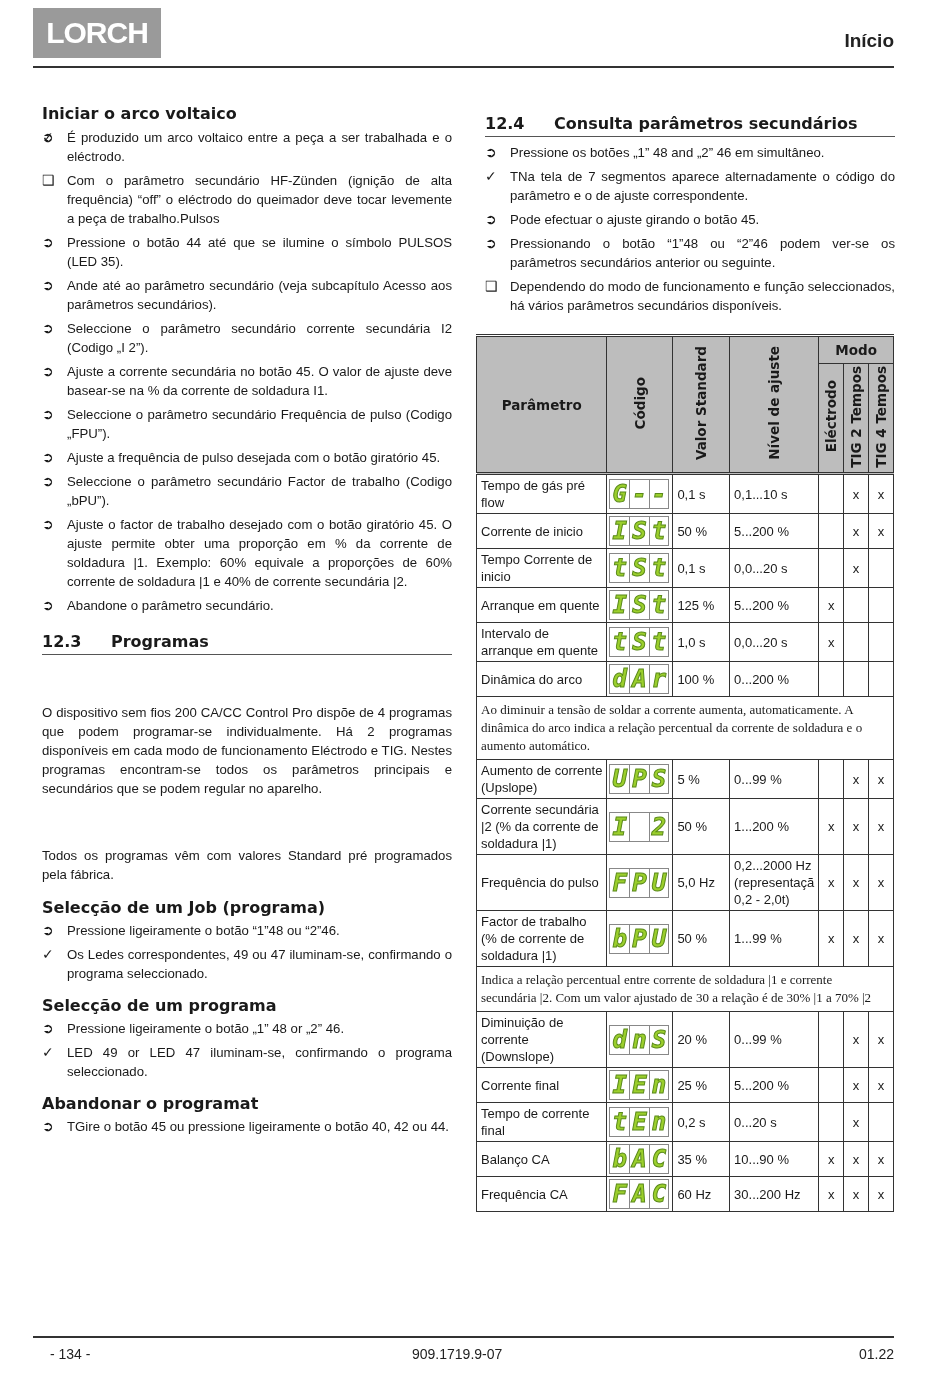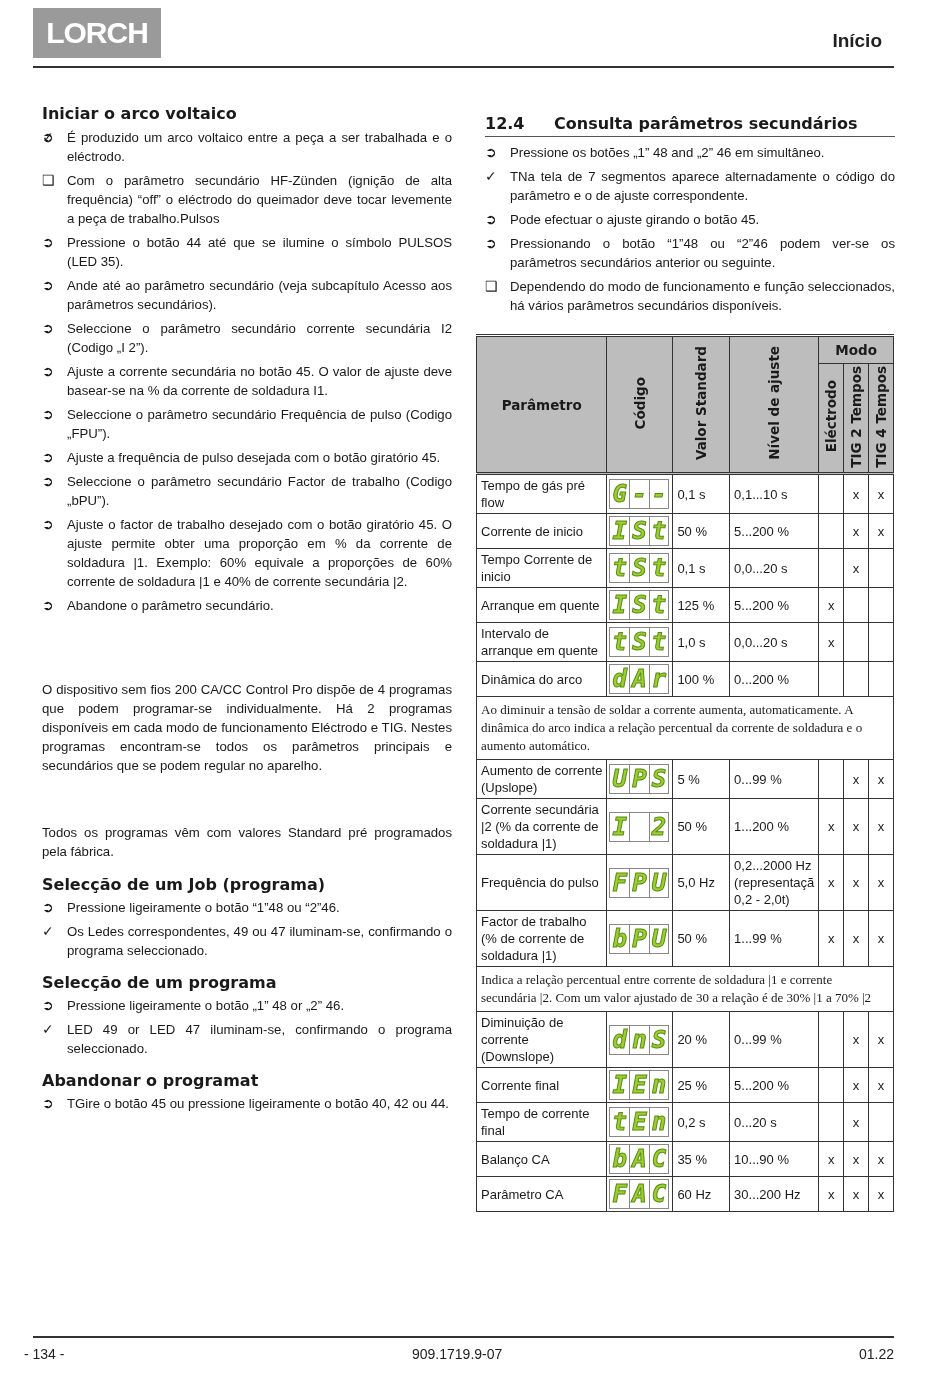--- a/index.html
+++ b/index.html
@@ -2,25 +2,25 @@
 <html><head>
 <meta charset="utf-8">
 <style>
   * { box-sizing: border-box; margin: 0; padding: 0; }
   html, body { width: 950px; height: 1378px; background: #ffffff; }
   body { position: relative; font-family: "DejaVu Sans", sans-serif; color: #1a1a1a; overflow: hidden; }
 
   .logo { position: absolute; left: 33px; top: 8px; width: 128px; height: 50px; background: #9a9a9a; color: #fff;
           font-family: "Liberation Sans", sans-serif; font-weight: bold; font-size: 30px; letter-spacing: -1px;
           display: flex; align-items: center; justify-content: center; }
-  .header-title { position: absolute; right: 68px; top: 30px; font-family: "Liberation Sans", sans-serif; font-weight: bold; font-size: 19px; color: #222; }
+  .header-title { position: absolute; right: 56px; top: 30px; font-family: "Liberation Sans", sans-serif; font-weight: bold; font-size: 19px; color: #222; }
   .rule-top { position: absolute; left: 33px; top: 66px; width: 861px; height: 2px; background: #333; }
   .rule-bottom { position: absolute; left: 33px; top: 1336px; width: 861px; height: 2px; background: #333; }
   .footer { position: absolute; top: 1346px; font-family: "Liberation Sans", sans-serif; font-size: 14px; color: #222; }
-  .f-left { left: 24px; } .f-center { left: 412px; } .f-right { right: 56px; }
+  .f-left { left: 50px; } .f-center { left: 412px; } .f-right { right: 56px; }
 
   .col-left { position: absolute; left: 42px; top: 104px; width: 410px; }
   .col-right { position: absolute; left: 485px; top: 114px; width: 410px; }
 
   h3.sub { font-family: "DejaVu Sans", sans-serif; font-weight: bold; font-size: 16px; margin: 0 0 4px 0; color: #1a1a1a; }
   h2.sec { font-weight: bold; font-size: 16px; border-bottom: 1px solid #555; padding-bottom: 3px; margin-bottom: 6px; display: flex; }
   h2.sec .num { width: 69px; }
 
   .item { position: relative; padding-left: 25px; font-size: 13.2px; line-height: 19px; margin-bottom: 5px; text-align: justify; font-family: "Liberation Sans", sans-serif; }
   .item .mk { position: absolute; left: 0; top: 0; width: 18px; text-align: left; font-size: 14px; }
@@ -67,20 +67,24 @@
       <div class="item"><span class="mk">➲</span><span>Seleccione o parâmetro secundário corrente secundária I2 (Codigo „I 2”).</span></div>
       <div class="item"><span class="mk">➲</span><span>Ajuste a corrente secundária no botão 45. O valor de ajuste deve basear-se na % da corrente de soldadura I1.</span></div>
       <div class="item"><span class="mk">➲</span><span>Seleccione o parâmetro secundário Frequência de pulso (Codigo „FPU”).</span></div>
       <div class="item"><span class="mk">➲</span><span>Ajuste a frequência de pulso desejada com o botão giratório 45.</span></div>
       <div class="item"><span class="mk">➲</span><span>Seleccione o parâmetro secundário Factor de trabalho (Codigo „bPU”).</span></div>
       <div class="item"><span class="mk">➲</span><span>Ajuste o factor de trabalho desejado com o botão giratório 45. O ajuste permite obter uma proporção em % da corrente de soldadura |1. Exemplo: 60% equivale a proporções de 60% corrente de soldadura |1 e 40% de corrente secundária |2.</span></div>
       <div class="item"><span class="mk">➲</span><span>Abandone o parâmetro secundário.</span></div>
     </div>
 
   <div class="sp-12"></div>
+  <h2 class="sec">
+    <span class="num">12.3</span>
+    <span>Programas</span>
+  </h2>
   <p class="para">O dispositivo sem fios 200 CA/CC Control Pro dispõe de 4 programas que podem programar-se individualmente. Há 2 programas disponíveis em cada modo de funcionamento Eléctrodo e TIG. Nestes programas encontram-se todos os parâmetros principais e secundários que se podem regular no aparelho.</p>
   <p class="para">Todos os programas vêm com valores Standard pré programados pela fábrica.</p>
 
   <div class="sp-8"></div>
   <h3 class="sub">Selecção de um Job (programa)</h3>
   <div>
       <div class="item"><span class="mk">➲</span><span>Pressione ligeiramente o botão “1”48 ou “2”46.</span></div>
       <div class="item"><span class="mk">✓</span><span>Os Ledes correspondentes, 49 ou 47 iluminam-se, confirmando o programa seleccionado.</span></div>
     </div>
 
@@ -338,21 +342,21 @@
             <span class="dg" style="color: rgb(155, 207, 44);">C</span>
           </div>
         </td>
         <td>35 %</td>
         <td>10...90 %</td>
         <td class="mark">x</td>
         <td class="mark">x</td>
         <td class="mark">x</td>
       </tr>
       <tr>
-        <td>Parâmetro CA</td>
+        <td>Frequência CA</td>
         <td class="code">
           <div class="seg7">
             <span class="dg" style="color: rgb(155, 207, 44);">F</span>
             <span class="dg" style="color: rgb(155, 207, 44);">A</span>
             <span class="dg" style="color: rgb(155, 207, 44);">C</span>
           </div>
         </td>
         <td>60 Hz</td>
         <td>30...200 Hz</td>
         <td class="mark">x</td>

